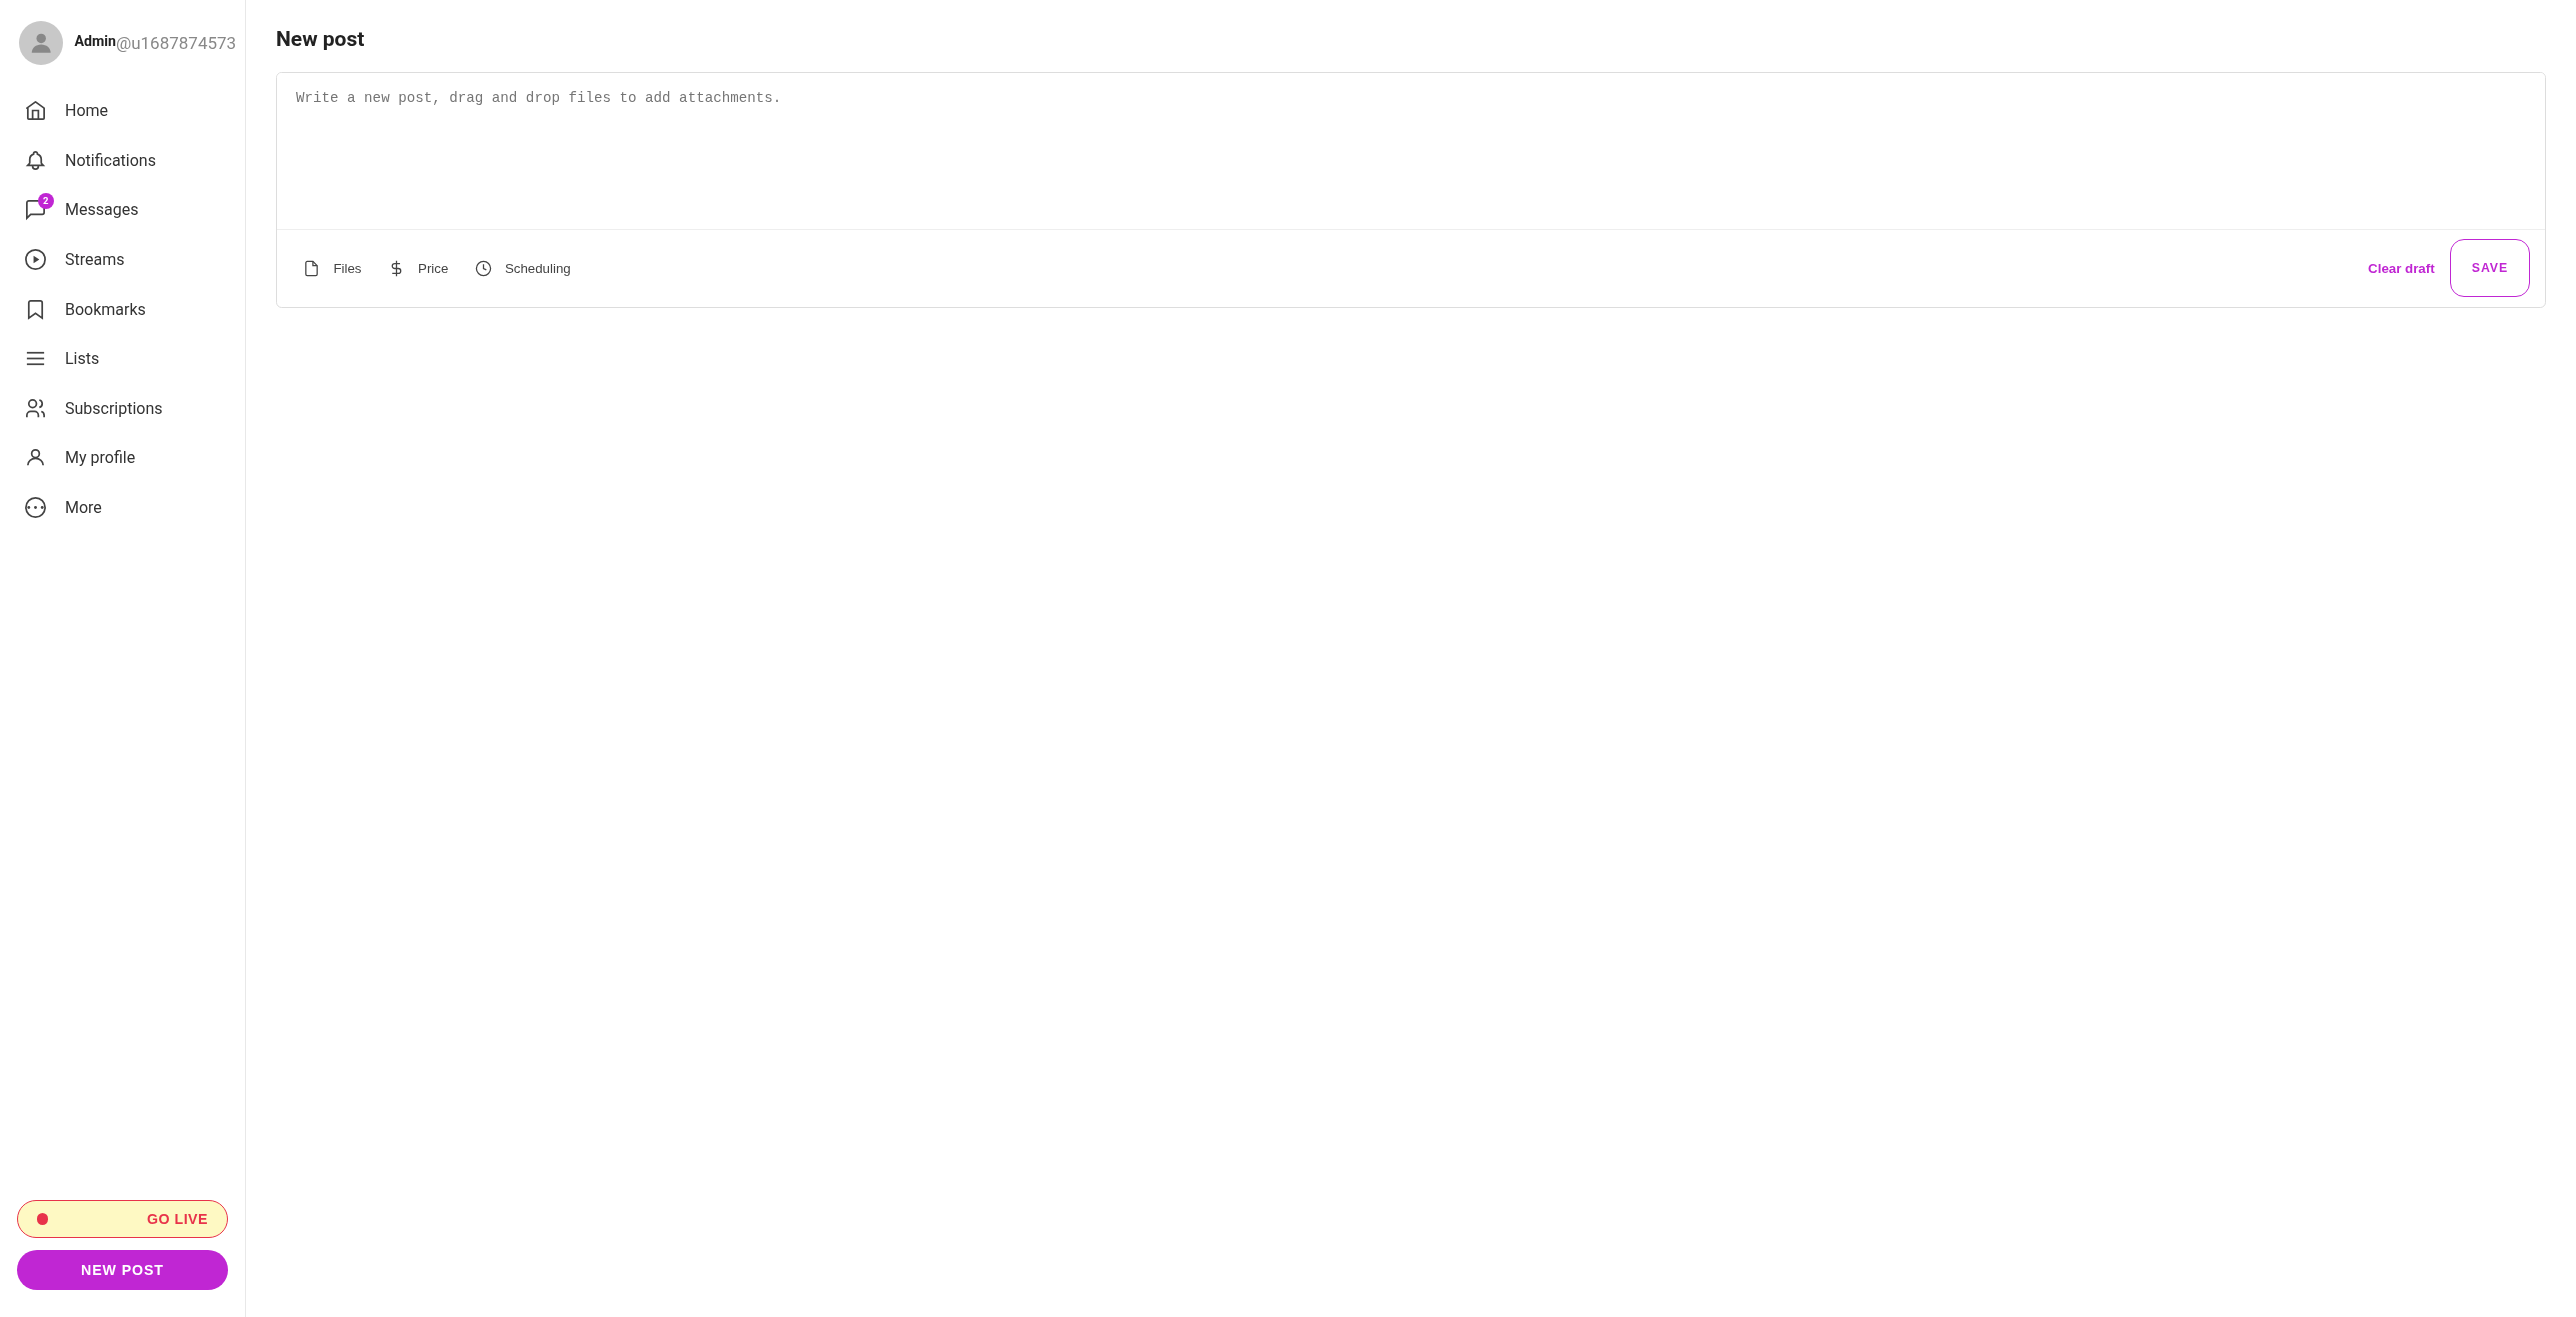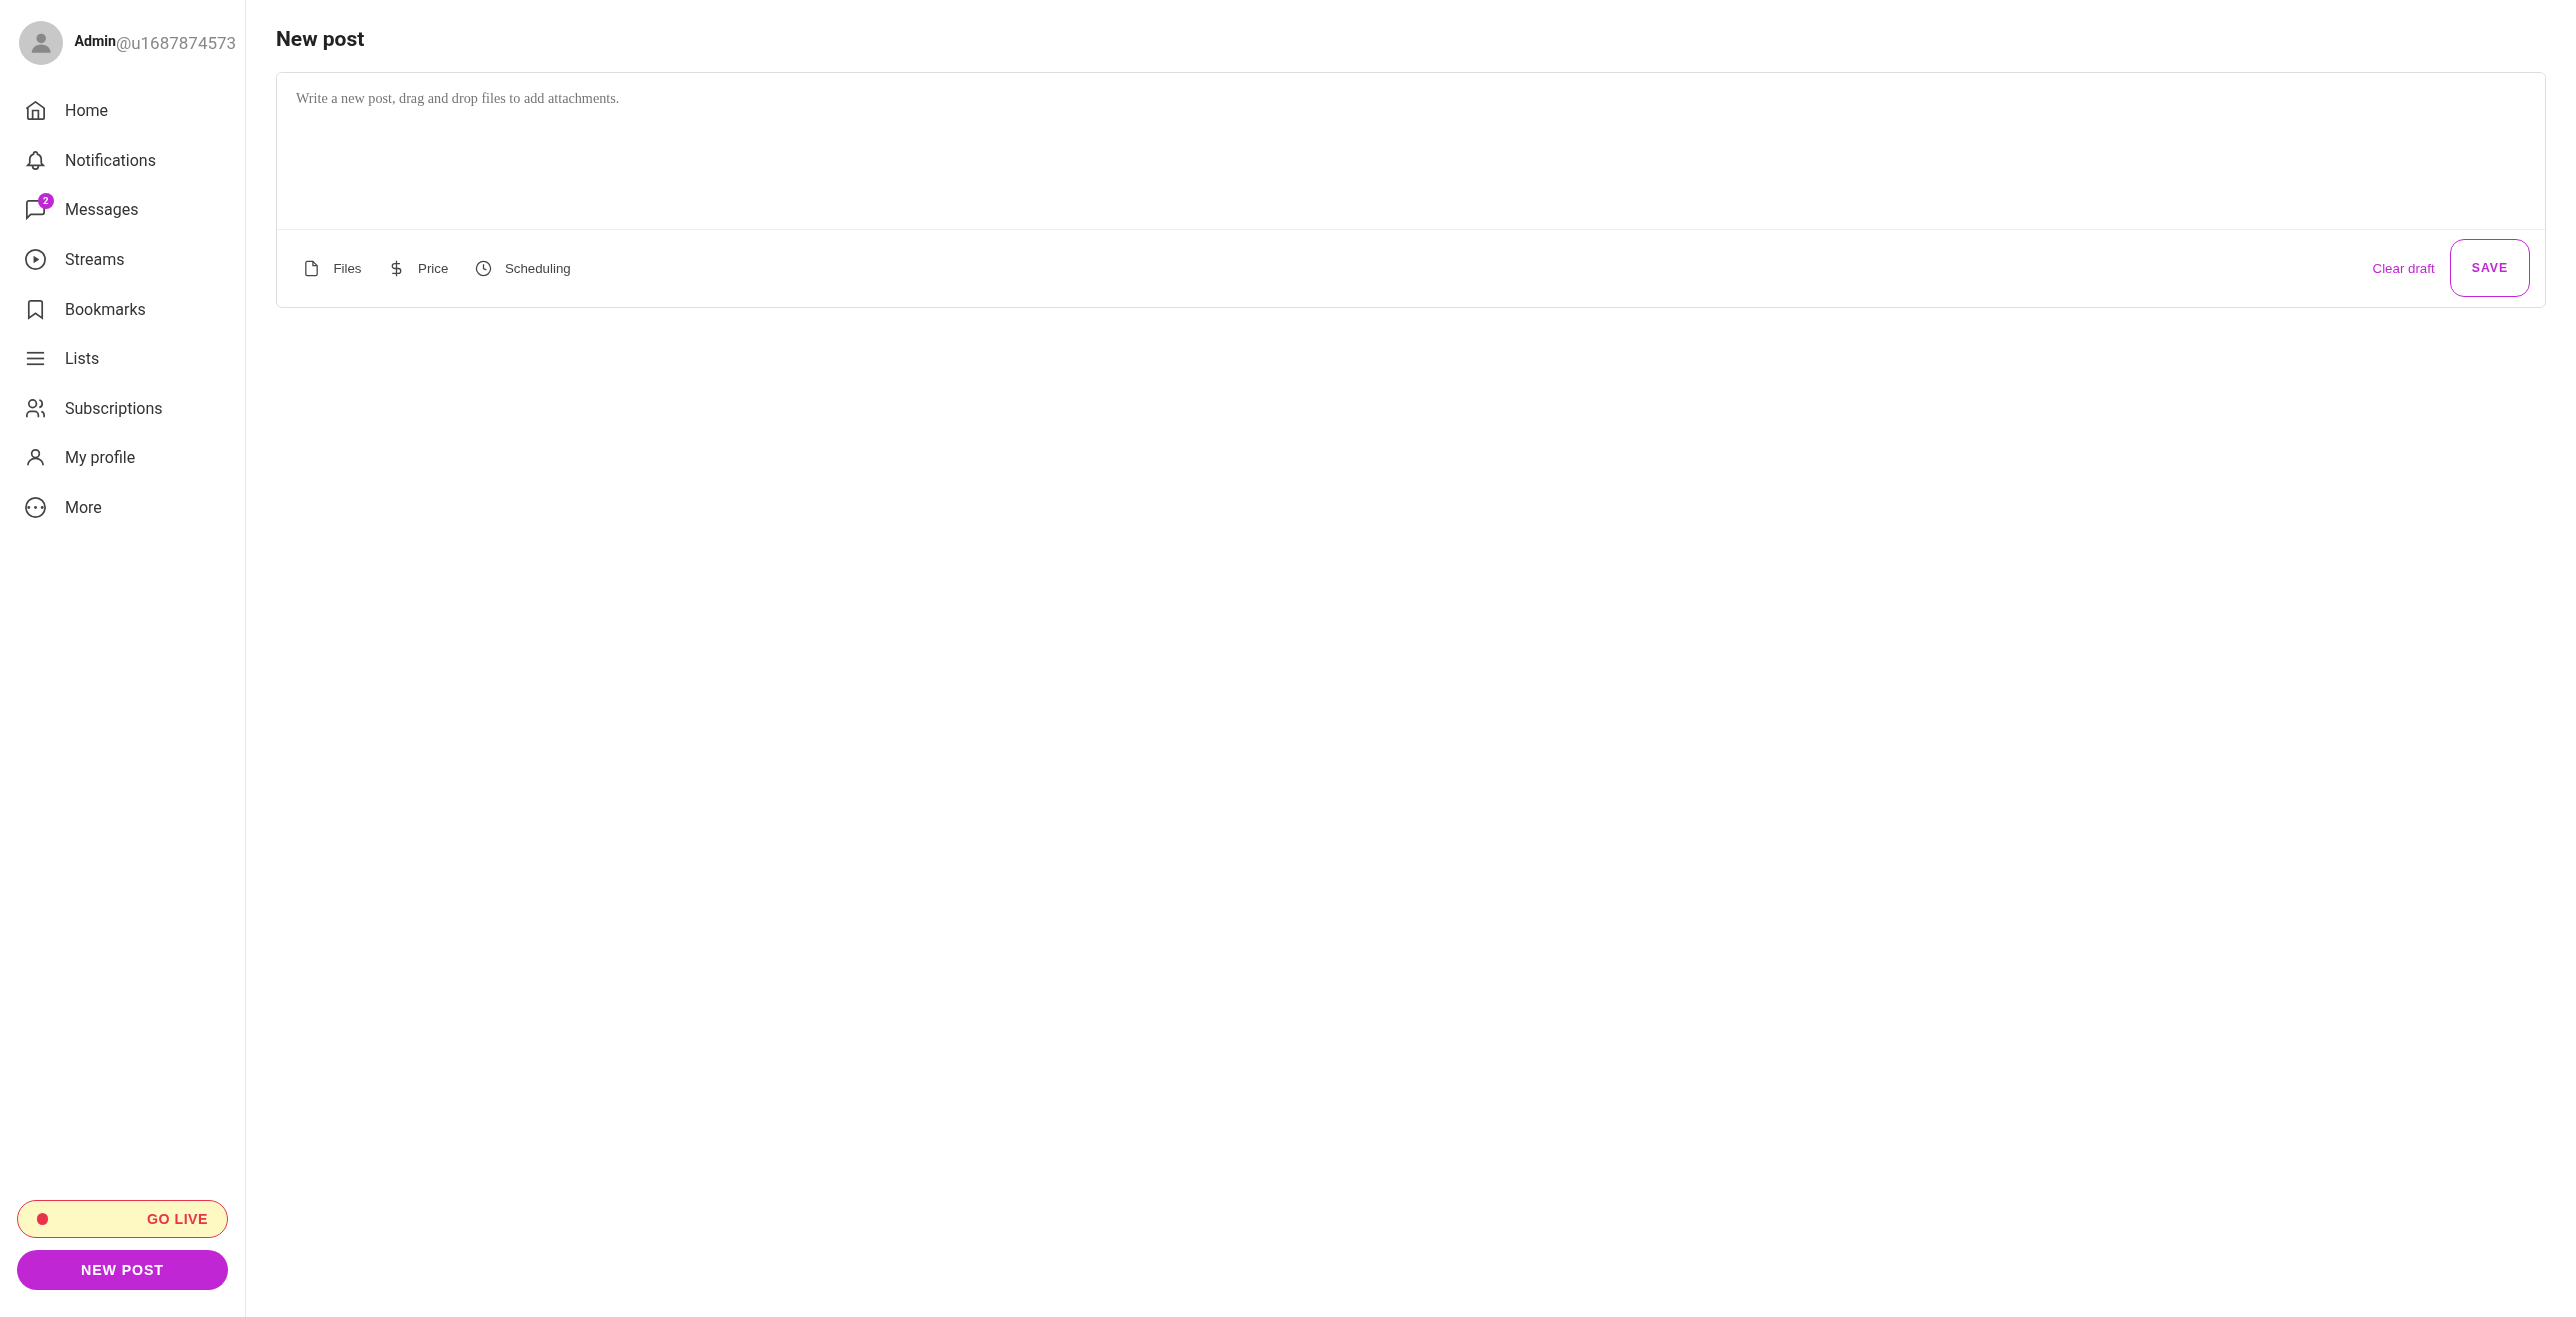--- a/index.html
+++ b/index.html
@@ -196,21 +196,21 @@
 
     .post-textarea {
       width: 100%;
       min-height: 152px;
       border: none;
       outline: none;
       padding: 17px 19px;
       font-size: 14.2px;
       color: #888;
       resize: none;
-      font-family: Liberation Serif, serif;
+      font-family: Liberation Mono, monospace;
       background: #fff;
     }
 
     .post-toolbar {
       display: flex;
       align-items: center;
       padding: 9.5px 15px;
       border-top: 0.9px solid #eee;
       gap: 3.8px;
     }
@@ -240,21 +240,21 @@
       flex: 1;
     }
 
     .clear-draft-btn {
       background: none;
       border: none;
       color: #c026d3;
       font-size: 13.3px;
       cursor: pointer;
       padding: 7.6px 11.4px;
-      font-weight: 400;
+      font-weight: 700;
     }
 
     .save-btn {
       border: 1.9px solid #c026d3;
       background: none;
       color: #c026d3;
       font-size: 12.3px;
       font-weight: 700;
       padding: 21px 21px;
       border-radius: 14px;

